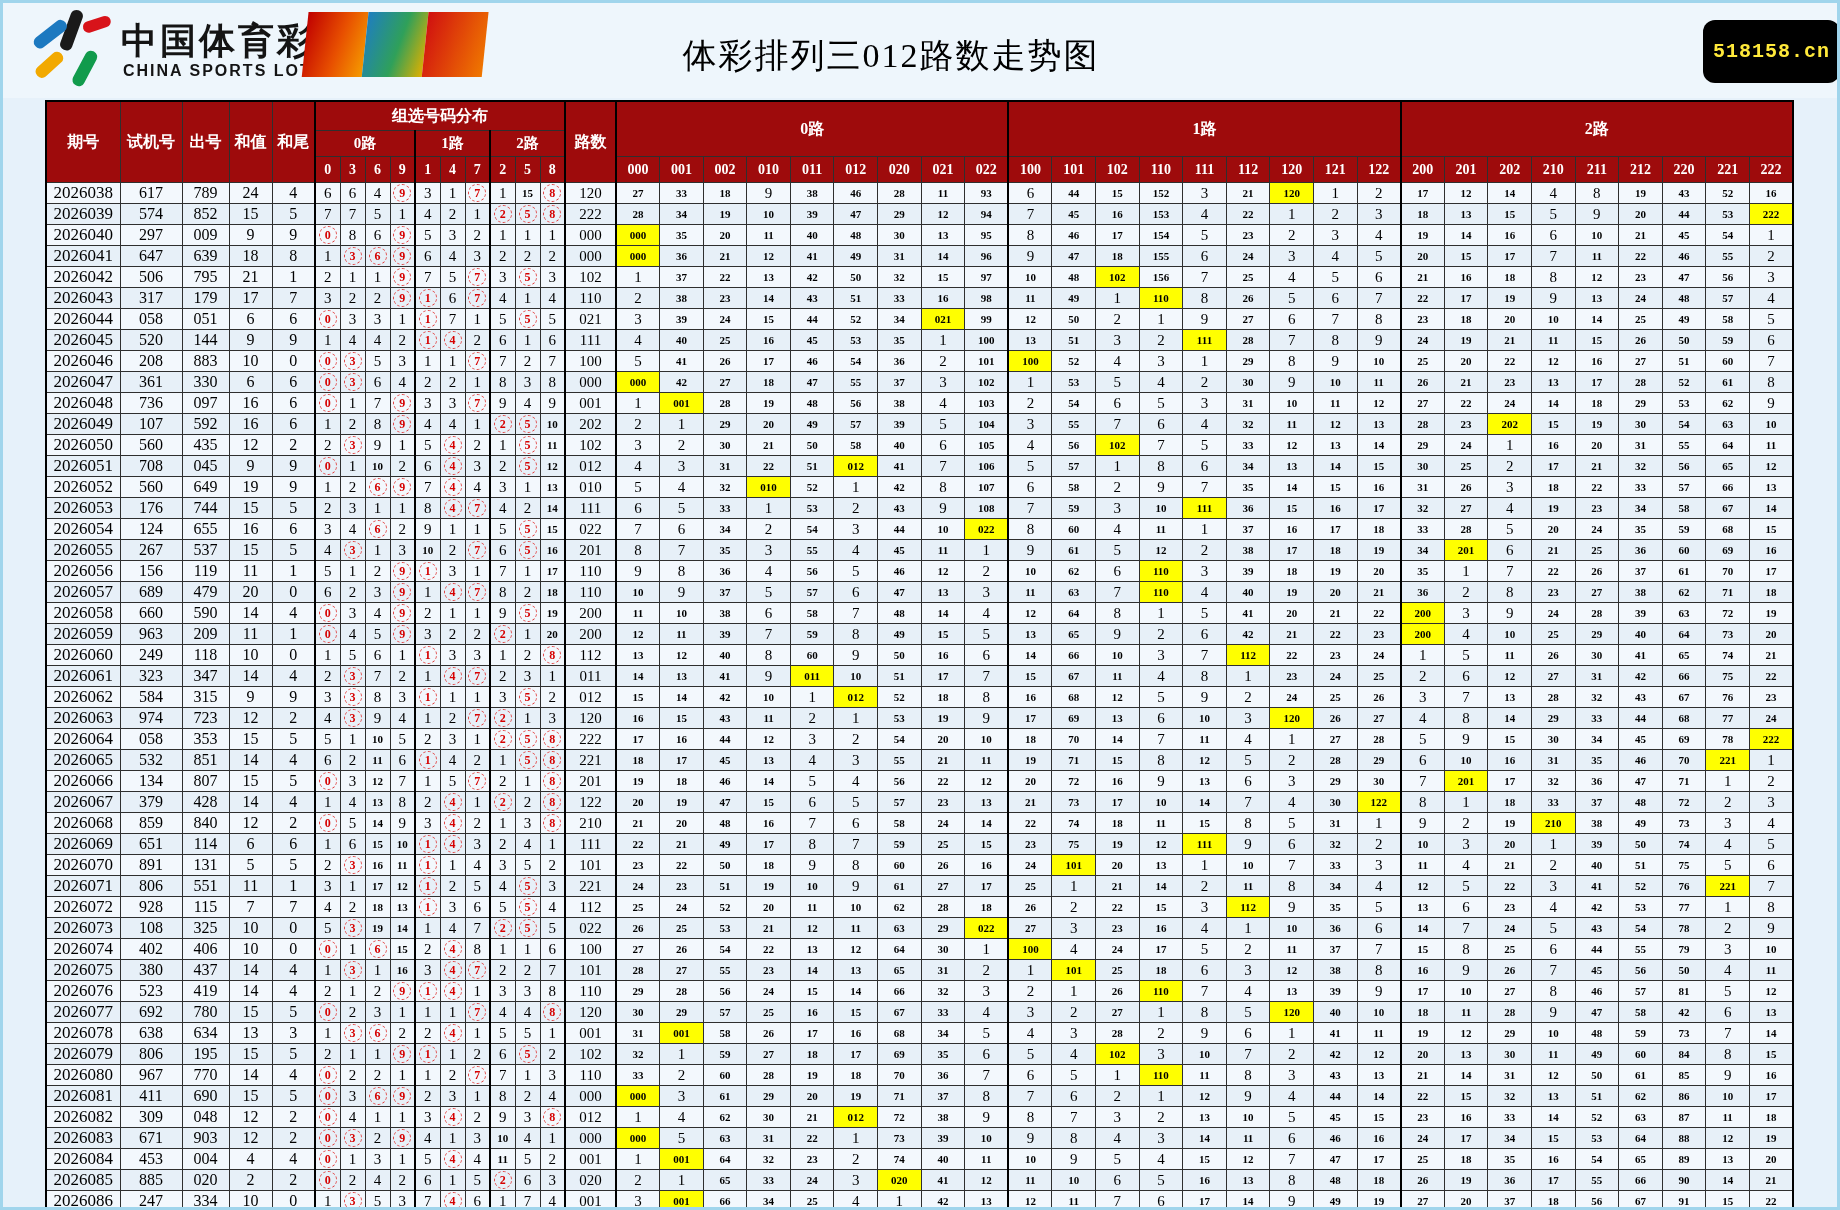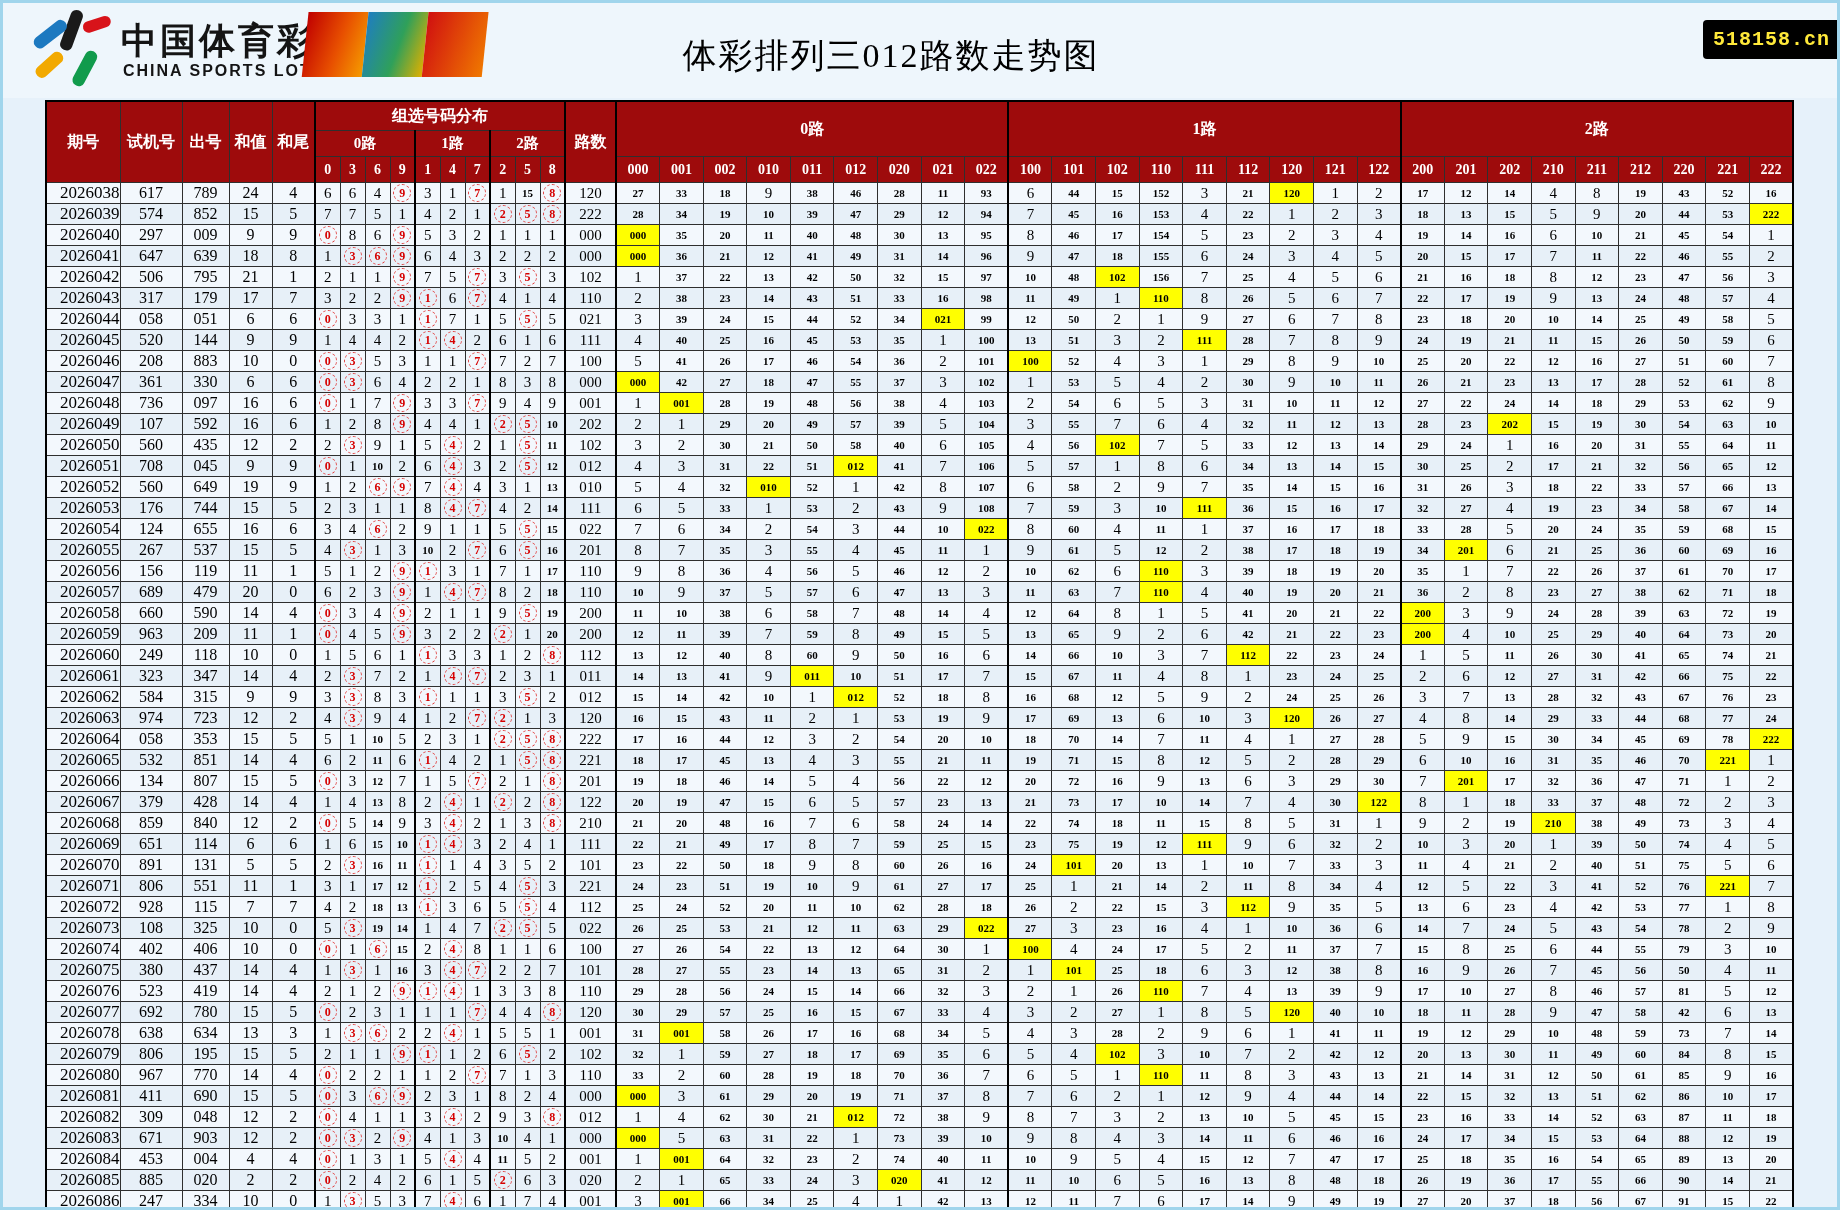--- a/index.html
+++ b/index.html
@@ -19,35 +19,35 @@
   @supports (-webkit-background-clip: text){
     #brand .b0{background:linear-gradient(105deg,#c00000,#e85000 55%,#f59b00);}
     #brand .b1{background:linear-gradient(105deg,#1f7ec0,#2fa05a 55%,#e0b000);}
     #brand .b2{background:linear-gradient(105deg,#d01010,#f07800);}
     #brand span{-webkit-background-clip:text;background-clip:text;-webkit-text-fill-color:transparent;color:transparent;}
   }
   #page-title{position:absolute;left:870px;top:30px;transform:translateX(-50%);
     font-size:34px;color:#000;letter-spacing:2px;white-space:nowrap;font-weight:500;margin-left:18px;}
   #site-badge{position:absolute;left:1700px;top:17px;background:#000;color:#ffe93a;
     font-family:"Liberation Mono","DejaVu Sans Mono",monospace;font-size:20px;font-weight:bold;
-    padding:8px 10px;border-radius:4px;letter-spacing:1px;}
+    padding:20px 10px;border-radius:12px;letter-spacing:1px;}
   
   #tbl-wrap{position:absolute;left:42px;top:97px;}
   table{border-collapse:collapse;table-layout:fixed;border:2px solid #000;}
   th,td{border:1px solid #2f2f2f;text-align:center;vertical-align:middle;padding:0;overflow:hidden;white-space:nowrap;}
   thead th{background:#9e0b0c;color:#fff;font-weight:bold;}
   thead tr.h1 th{height:28px;font-size:16px;}
   thead tr.h2 th{height:25px;font-size:15px;}
   thead tr.h3 th{height:25px;font-size:14px;}
   thead th.rcol{font-size:13px;}
   .bl{border-left:2px solid #000 !important;}
   tbody tr{height:20px;}
   tbody tr:nth-child(odd) td{background:#f3f8fd;}
   tbody tr:nth-child(even) td{background:#e7f0f8;}
-  td.c-issue{font-size:17px;color:#000;text-align:right;}
+  td.c-issue{font-size:17px;color:#000;}
   td.c-mid{font-size:16px;color:#000;}
   td.dc{font-size:15px;color:#000;}
   td.dc.sm{font-size:11px;font-weight:bold;}
   td.rd{font-size:15px;color:#000;}
   td.rc{font-size:15px;color:#000;}
   td.rc.n2{font-size:11px;font-weight:bold;}
   td.hit{background:#ffff00 !important;font-size:11px;font-weight:bold;color:#000;}
   .circ{display:inline-flex;align-items:center;justify-content:center;
     width:16px;height:16px;border:1px dashed #e04040;border-radius:50%;
     color:#d60000;font-size:12px;font-weight:bold;line-height:1;}

